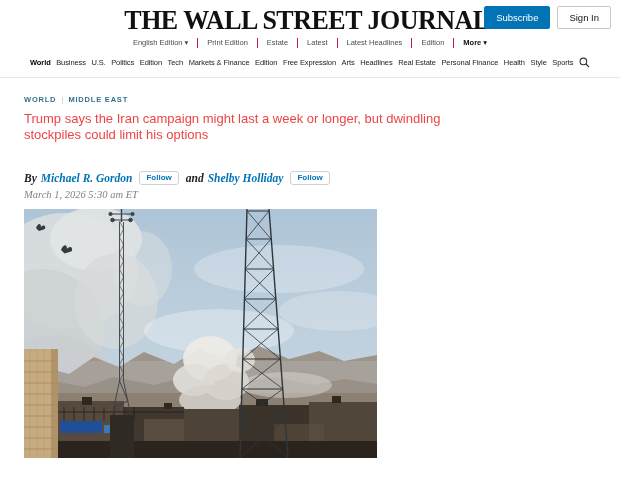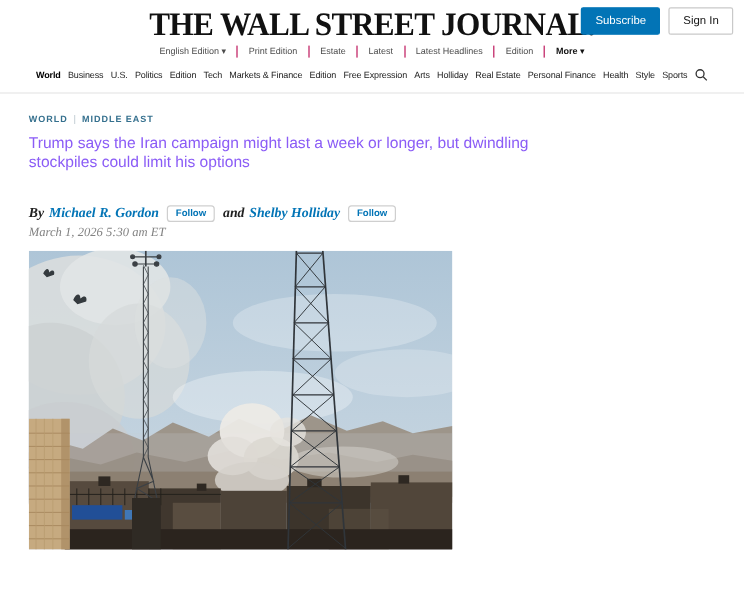--- a/index.html
+++ b/index.html
@@ -50,21 +50,21 @@
   .breadcrumb .bc-sep { font-size: 8px; color: #b9c6cd; font-weight: 400; }
 
   .headline {
     margin: 7px 0 0 0; max-width: 462px;
     font-family: "Liberation Serif", "DejaVu Serif", serif;
     font-weight: 700; font-size: 24px; line-height: 26px;
     letter-spacing: -0.2px; color: #111;
   }
   .subhead {
     margin: 7px 0 0 0; max-width: 448px;
-    font-size: 13px; line-height: 16px; color: #8b5cf6;
+    font-size: 13px; line-height: 16px; color: #ef4444;
   }
   .byline {
     margin-top: 28px; display: flex; align-items: center; gap: 4px;
     font-family: "Liberation Serif", "DejaVu Serif", serif;
     font-style: italic; font-size: 11.5px; color: #222;
   }
   .byline .by { font-weight: 700; }
   .byline .author { color: #0274b6; font-weight: 700; cursor: pointer; }
   .follow-chip {
     font-family: "Liberation Sans", sans-serif; font-style: normal;
@@ -110,21 +110,21 @@
       <span class="active">World</span>
       <span>Business</span>
       <span>U.S.</span>
       <span>Politics</span>
       <span>Edition</span>
       <span>Tech</span>
       <span>Markets &amp; Finance</span>
       <span>Edition</span>
       <span>Free Expression</span>
       <span>Arts</span>
-      <span>Holliday</span>
+      <span>Headlines</span>
       <span>Real Estate</span>
       <span>Personal Finance</span>
       <span>Health</span>
       <span>Style</span>
       <span>Sports</span>
       <span class="search-btn">
         <svg width="11" height="11" viewBox="0 0 11 11">
           <circle cx="4.4" cy="4.4" r="3.3" fill="none" stroke="#333" stroke-width="1.1"></circle>
           <line x1="7" y1="7" x2="10" y2="10" stroke="#333" stroke-width="1.1"></line>
         </svg>

